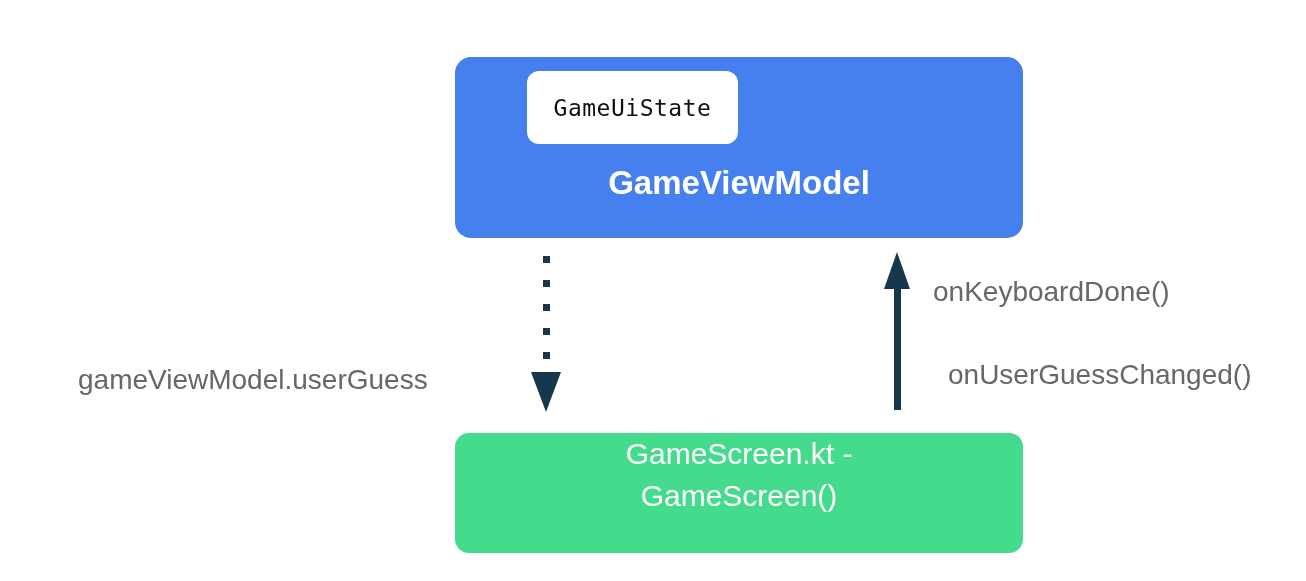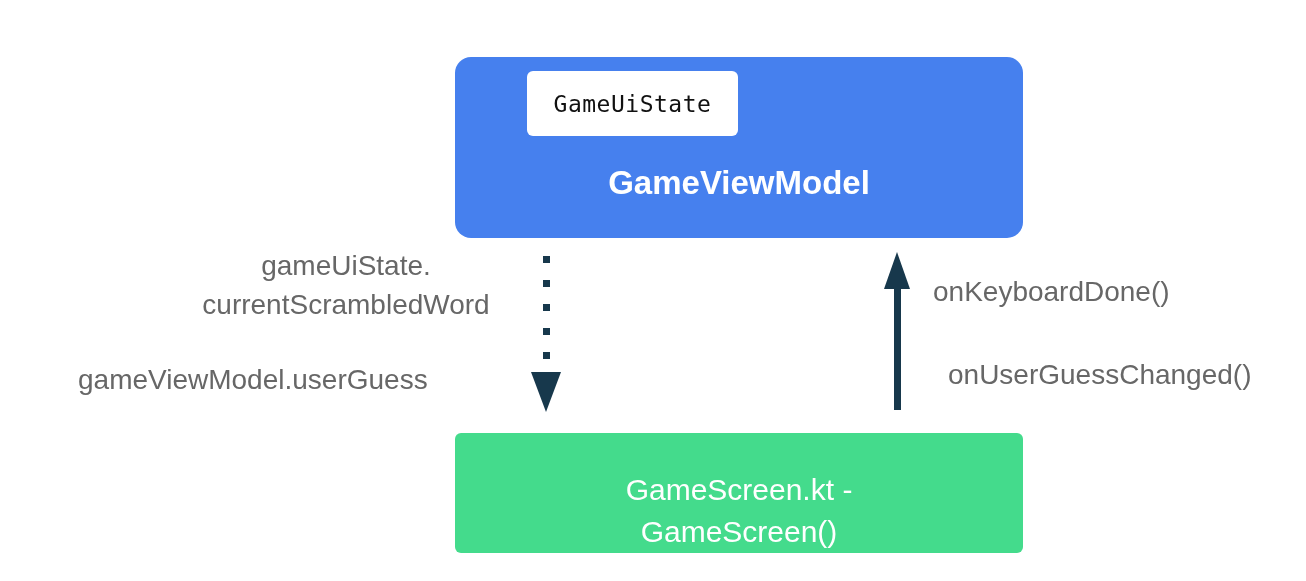--- a/index.html
+++ b/index.html
@@ -24,23 +24,23 @@
     width: 568px;
     height: 181px;
     background: var(--viewmodel_blue, #4680ee);
     border-radius: 16px;
   }
   .chip {
     position: absolute;
     left: 72px;
     top: 14px;
     width: 211px;
-    height: 65px;
+    height: 73px;
     background: var(--chip_white, #ffffff);
-    border-radius: 6px;
+    border-radius: 12px;
     display: flex;
     align-items: center;
     justify-content: center;
   }
   .chip-text {
     font-family: "DejaVu Sans Mono", monospace;
     font-size: 23px;
     color: var(--code_text, #111111);
     letter-spacing: 0.5px;
   }
@@ -57,23 +57,23 @@
   }
 
   
   .screen-box {
     position: absolute;
     left: 455px;
     top: 433px;
     width: 568px;
     height: 120px;
     background: var(--screen_green, #44db8c);
-    border-radius: 6px;
+    border-radius: 14px;
     display: flex;
-    align-items: flex-end;
+    align-items: flex-start;
     justify-content: center;
   }
   .screen-title {
     text-align: center;
     color: var(--box_text, #ffffff);
     font-size: 30px;
     line-height: 42px;
     font-weight: 400;
   }
 
@@ -153,24 +153,20 @@
 
 <div class="canvas">
 
   <div class="vm-box">
     <div class="chip">
       <span class="chip-text">GameUiState</span>
     </div>
     <div class="vm-title">GameViewModel</div>
   </div>
 
-  <div class="flow-label label-state-flow">
-    <div>gameUiState.</div>
-    <div>currentScrambledWord</div>
-  </div>
   <div class="flow-label label-user-guess">gameViewModel.userGuess</div>
 
   <div class="dotted-arrow">
     <div class="dotted-shaft"></div>
     <div class="down-head"></div>
   </div>
 
   <div class="solid-arrow">
     <div class="up-head"></div>
     <div class="solid-shaft"></div>

